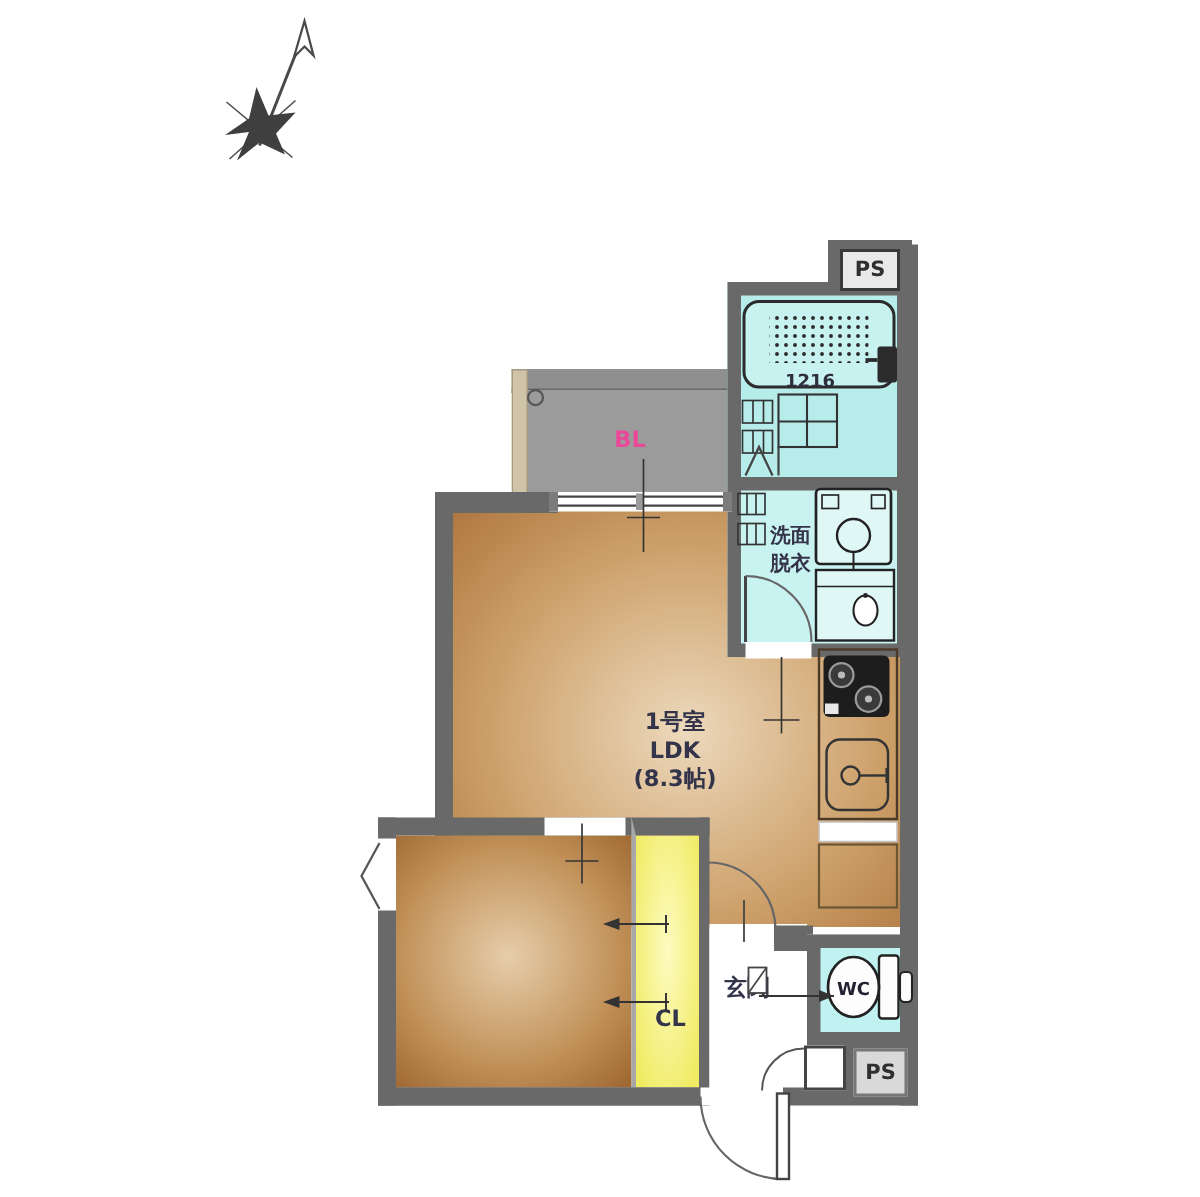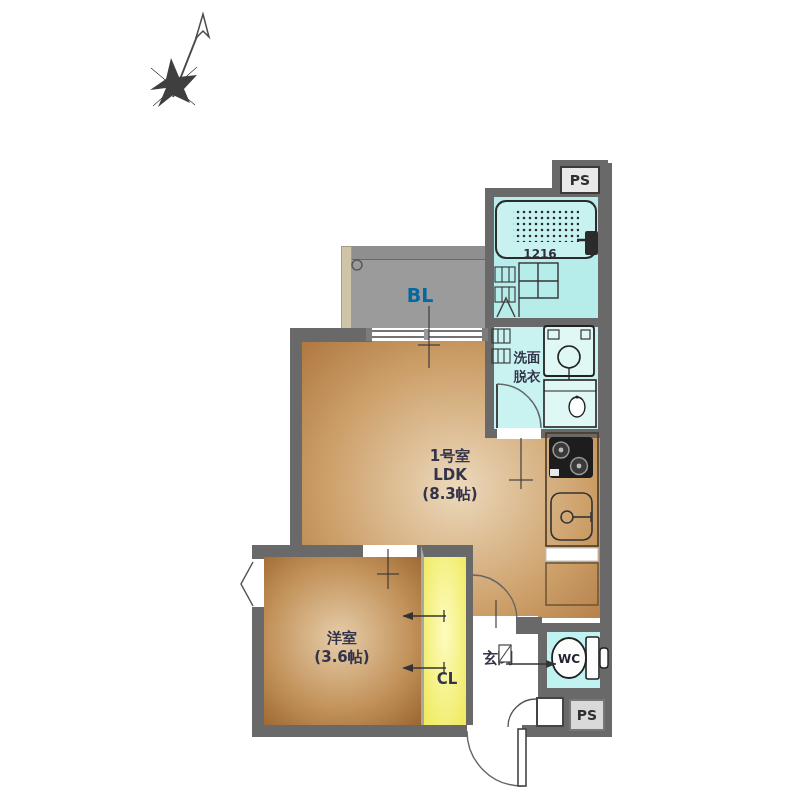--- a/index.html
+++ b/index.html
@@ -60,32 +60,28 @@
   <div class="wall" style="left:522px;top:725px;width:90px;height:12px;"></div>
 
   <div class="ps-outer" style="left:562px;top:692px;width:46px;height:42px;">
     <div class="ps-inner" style="left:7px;top:7px;width:32px;height:28px;background:#d9d9d9;border:2px solid #777;">
       <span>PS</span>
     </div>
   </div>
 
   <div class="abs" style="left:536px;top:697px;width:28px;height:30px;background:#fff;border:2px solid #444;box-sizing:border-box;"></div>
 
-  <div class="lbl" style="left:398px;top:284px;width:44px;font-size:19px;color:#0369a1;font-weight:600;">BL</div>
-
-  <div class="lbl" style="left:390px;top:447px;width:120px;font-size:15px;line-height:19px;">
+  <div class="lbl" style="left:398px;top:284px;width:44px;font-size:15px;color:#ec4899;font-weight:600;">BL</div>
+
+  <div class="lbl" style="left:390px;top:472px;width:120px;font-size:15px;line-height:19px;">
     <div>1号室</div>
     <div>LDK</div>
     <div>(8.3帖)</div>
   </div>
 
-  <div class="lbl" style="left:282px;top:629px;width:120px;font-size:15px;line-height:19px;">
-    <div>洋室</div>
-    <div>(3.6帖)</div>
-  </div>
 
   <div class="lbl" style="left:428px;top:670px;width:38px;font-size:15px;">CL</div>
 
   <div class="lbl" style="left:472px;top:649px;width:52px;font-size:15px;">玄関</div>
 
   <div class="lbl" style="left:504px;top:348px;width:46px;font-size:13.5px;line-height:19px;">
     <div>洗面</div>
     <div>脱衣</div>
   </div>
 

